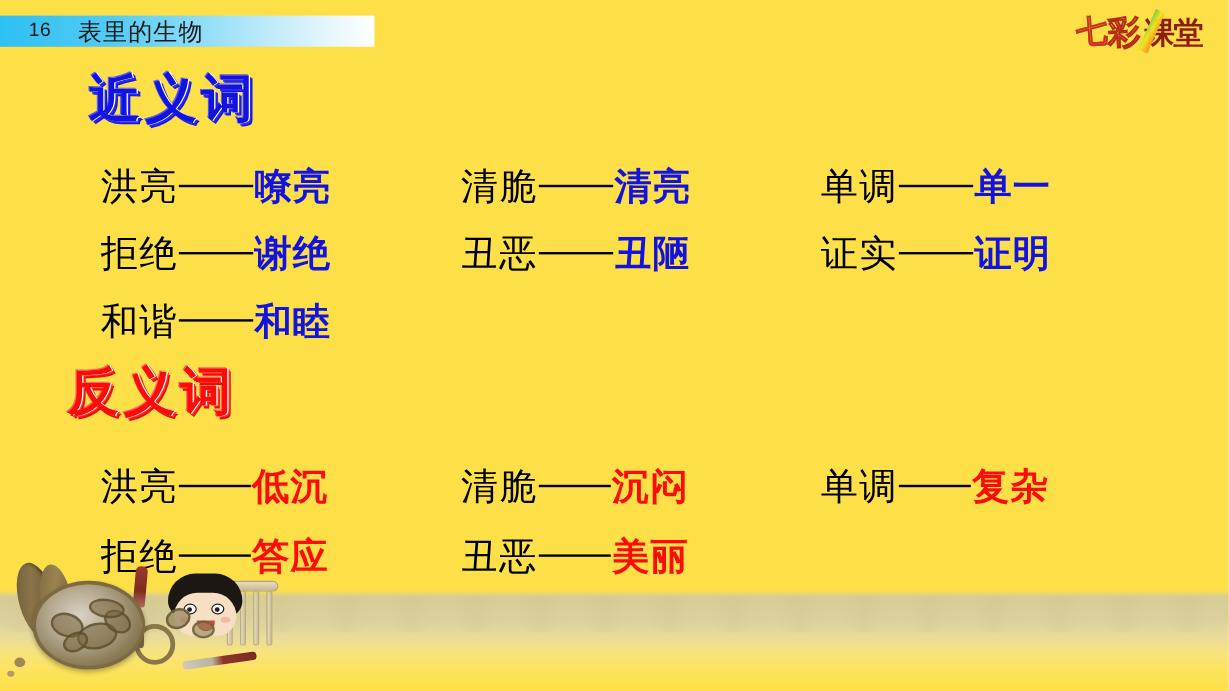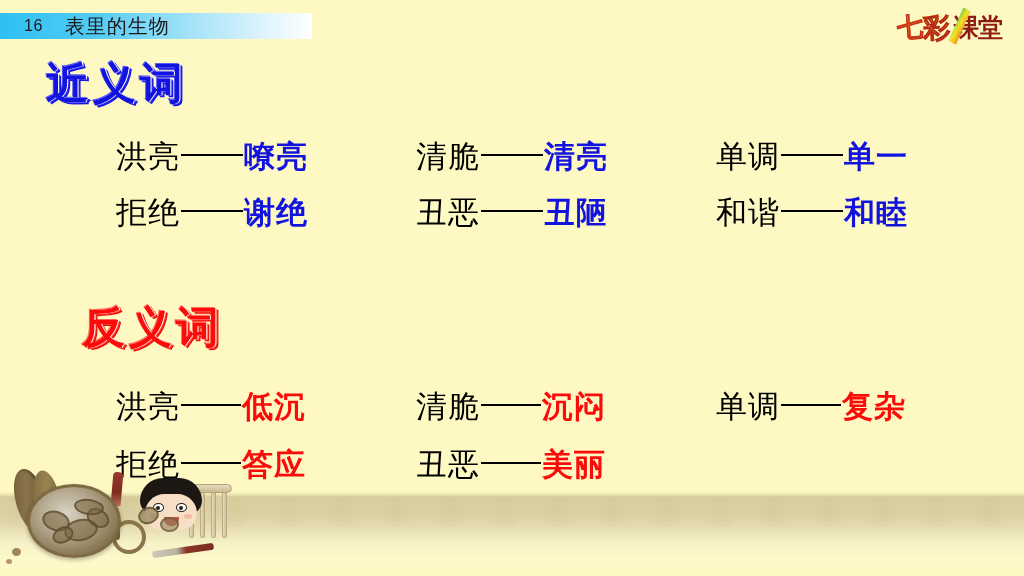--- a/index.html
+++ b/index.html
@@ -12,21 +12,21 @@
     width: 1024px;
     height: 576px;
     overflow: hidden;
     font-family: "Liberation Sans", "DejaVu Sans", sans-serif;
     position: relative;
   }
 
   .slide {
     position: absolute;
     inset: 0;
-    background: #fef9c3;
+    background: #fde047;
     overflow: hidden;
   }
 
   
   .header-bar {
     position: absolute;
     left: 0;
     top: 13px;
     width: 312px;
     height: 26px;
@@ -109,31 +109,31 @@
   .section-heading {
     position: absolute;
     font-family: "DejaVu Sans", "Liberation Sans", sans-serif;
     font-weight: bold;
     font-size: 43px;
     letter-spacing: 4px;
     line-height: 1;
     white-space: nowrap;
   }
   .heading-syn {
-    left: 46px;
+    left: 74px;
     top: 62px;
     color: #1313e0;
     text-shadow:
        1px 0 0 #ffffff,
        2px 1px 0 #2b2bf0,
        3px 2px 0 #1313e0,
       -1px -1px 0 #5a5af5;
   }
   .heading-ant {
-    left: 82px;
+    left: 56px;
     top: 306px;
     color: #fb0b09;
     text-shadow:
        1px 0 0 #ffffff,
        2px 1px 0 #ff3a26,
        3px 2px 0 #ef0a08,
       -1px -1px 0 #ff6a58;
   }
 
   
@@ -151,21 +151,20 @@
     left: 84px;
     top: 383px;
     row-gap: 12px;
   }
 
   .pair {
     display: flex;
     align-items: center;
     height: 46px;
     white-space: nowrap;
-    margin-left: 32px;
   }
   .pair-left {
     font-family: "DejaVu Sans", "Liberation Sans", sans-serif;
     font-size: 31px;
     color: #000000;
     line-height: 1;
     letter-spacing: 1px;
   }
   .pair-dash {
     display: inline-block;
@@ -497,20 +496,25 @@
       <span class="pair-dash"></span>
       <span class="pair-right">谢绝</span>
     </div>
     <div class="pair">
       <span class="pair-left">丑恶</span>
       <span class="pair-dash"></span>
       <span class="pair-right">丑陋</span>
     </div>
 
     <div class="pair">
+      <span class="pair-left">证实</span>
+      <span class="pair-dash"></span>
+      <span class="pair-right">证明</span>
+    </div>
+    <div class="pair">
       <span class="pair-left">和谐</span>
       <span class="pair-dash"></span>
       <span class="pair-right">和睦</span>
     </div>
 
   </div>
 
   <div class="section-heading heading-ant">反义词</div>
 
   <div class="pair-grid ant-grid">

